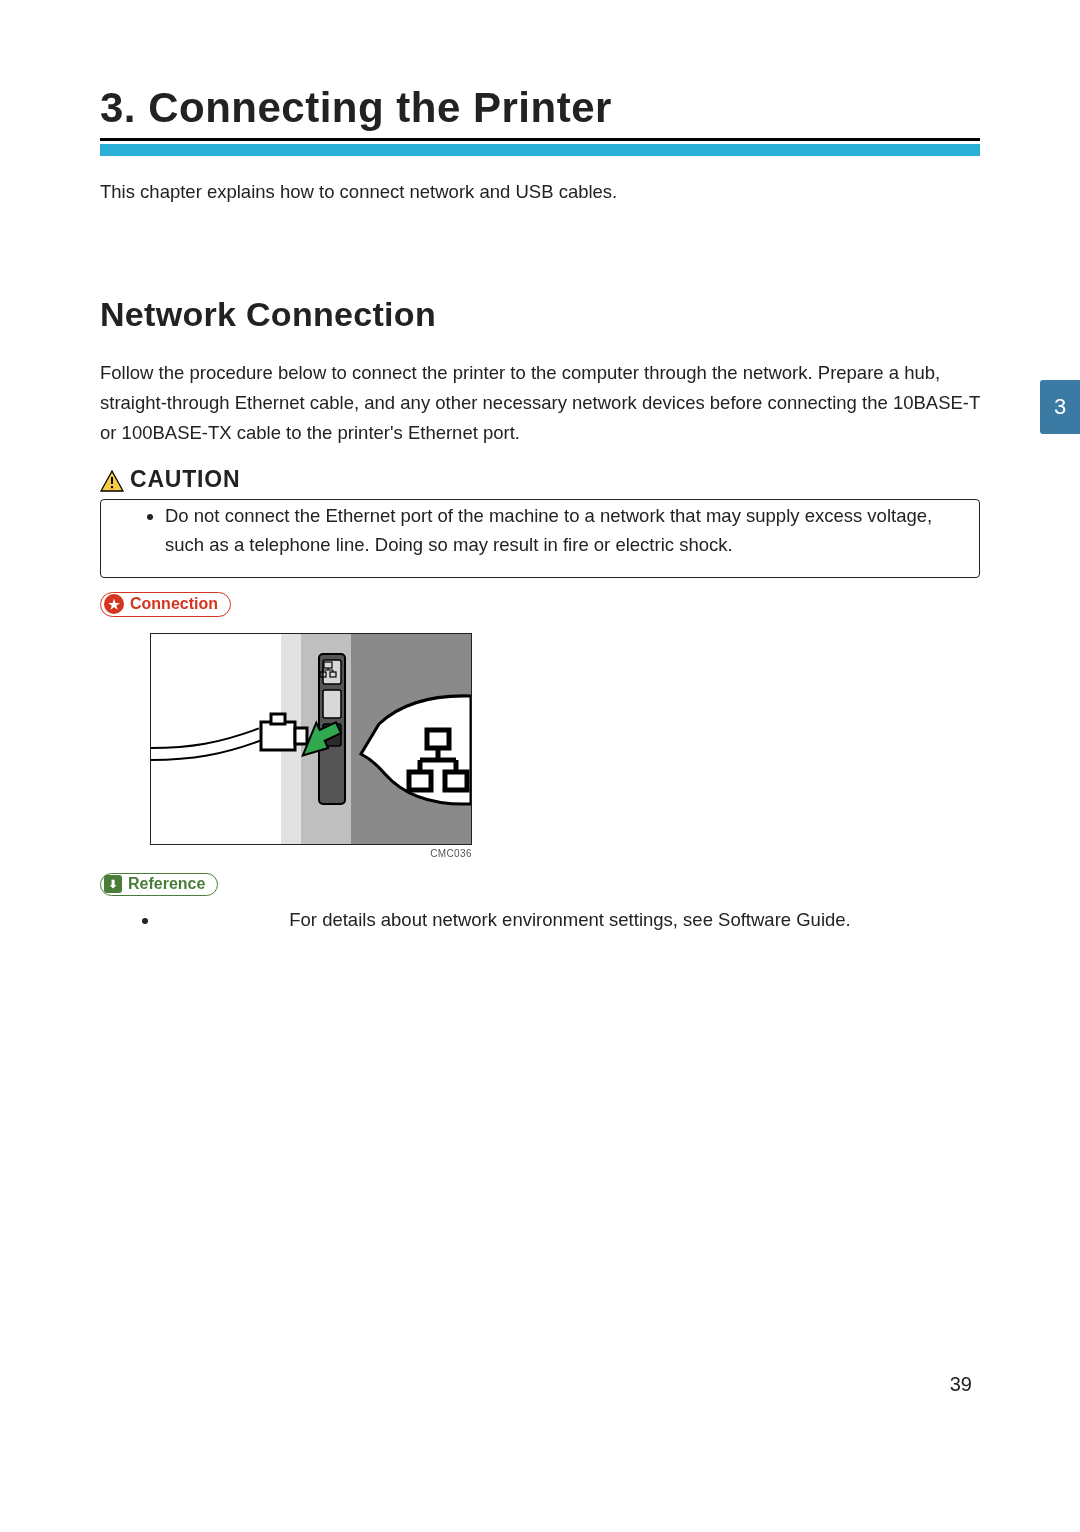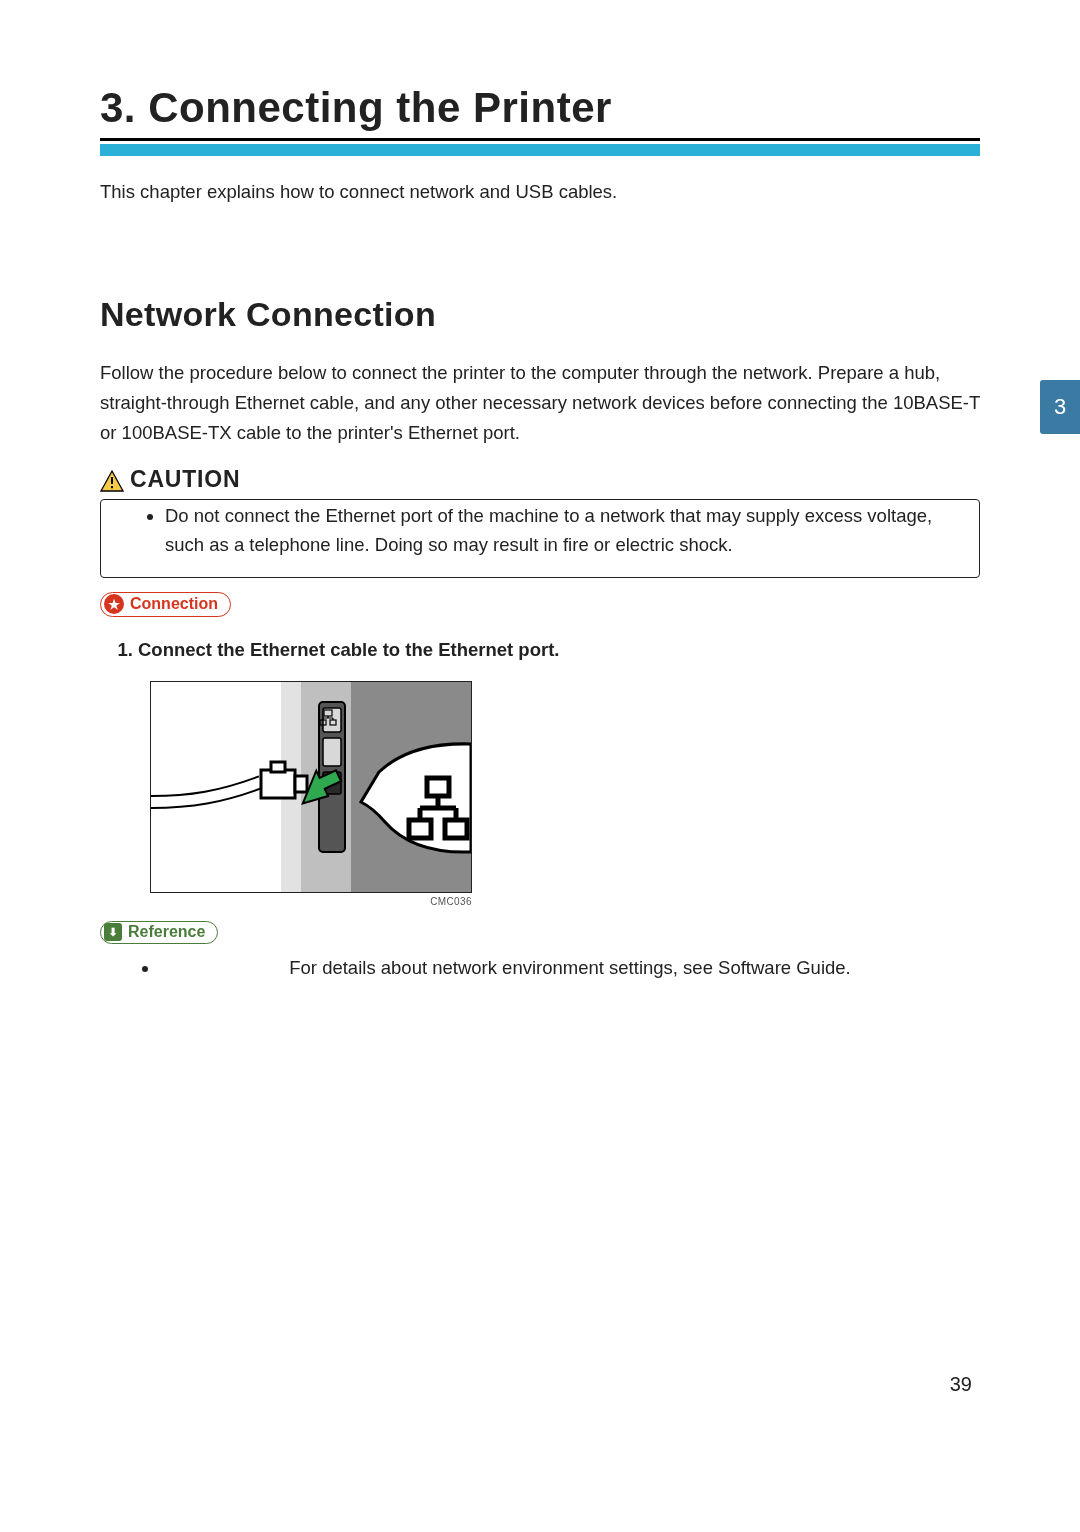--- a/index.html
+++ b/index.html
@@ -209,23 +209,20 @@
     <ul class="bullets">
       <li>Do not connect the Ethernet port of the machine to a network that may supply excess voltage, such as a telephone line. Doing so may result in fire or electric shock.</li>
     </ul>
   </div>
 
   <div class="tag important">
     <span class="tag-icon">★</span>
     <span>Connection</span>
   </div>
 
-  <ol class="steps">
-    <li>Connect the Ethernet cable to the Ethernet port.</li>
-  </ol>
 
   <div class="figure-wrap">
     <div class="figure">
       <svg viewBox="0 0 320 210" width="320" height="210">
 
         <polygon points="130,0 200,0 200,210 130,210" fill="#bfbfbf"></polygon>
         <polygon points="200,0 320,0 320,210 200,210" fill="#8a8a8a"></polygon>
         <polygon points="130,0 150,0 150,210 130,210" fill="#e2e2e2"></polygon>
 
         <polygon points="0,40 130,0 130,210 0,210" fill="#ffffff"></polygon>

